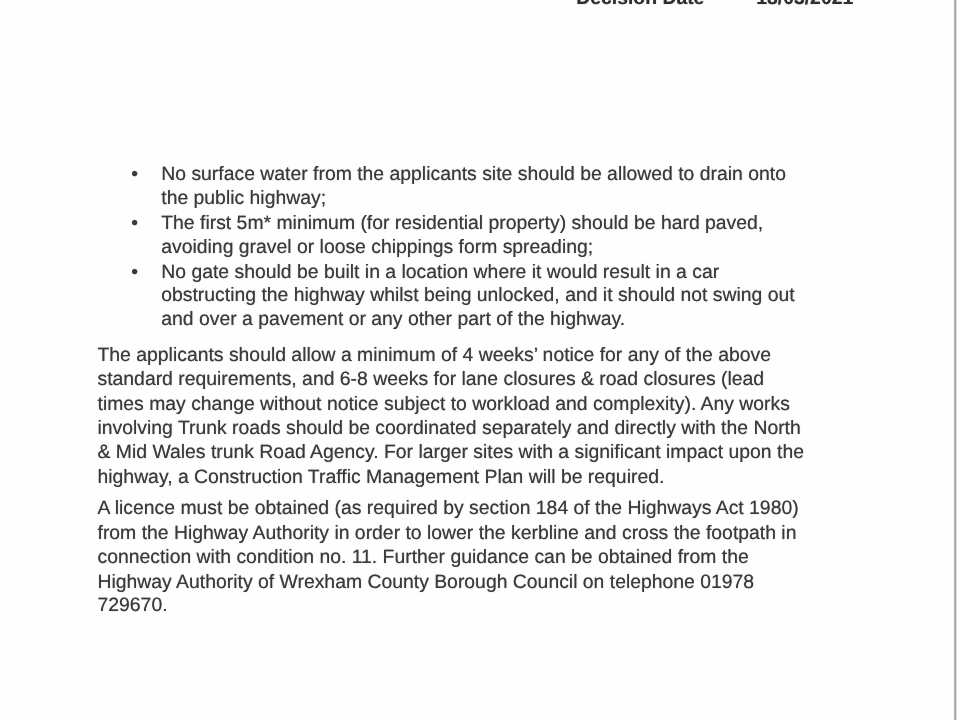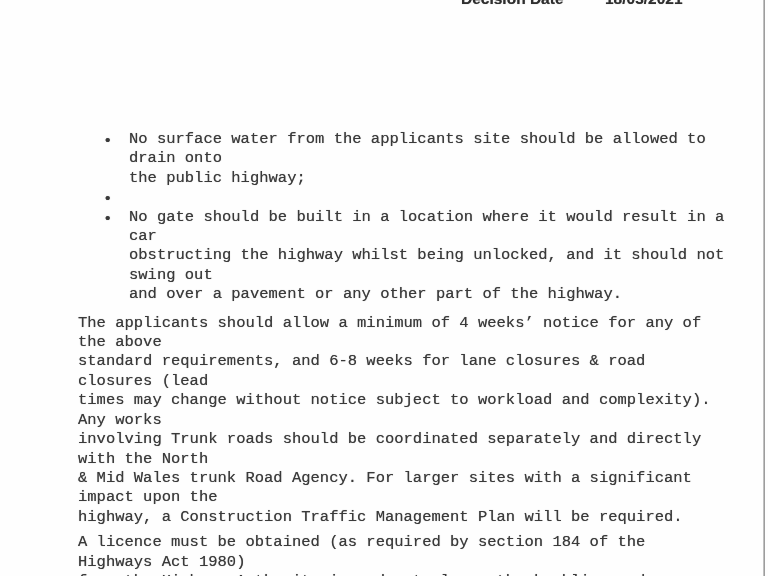--- a/index.html
+++ b/index.html
@@ -65,21 +65,20 @@
     flex: 0 0 51px;
     width: 51px;
     box-sizing: border-box;
     padding-left: 27px;
   }
   .bullet-text,
   .footnote,
   .para {
     white-space: pre-line;
     margin: 0;
-    font-family: Liberation Mono, monospace;
   }
   .para-notice { margin-top: 9px; }
   .para-licence { margin-top: 6px; }
 </style>
 </head>
 <body>
 
 <div class="page">
 
   <div class="page-edge"></div>
@@ -92,20 +91,22 @@
   <div class="content">
 
     <ul class="bullets">
       <li class="bullet-item">
         <span class="bullet-marker">•</span>
         <span class="bullet-text">No surface water from the applicants site should be allowed to drain onto
 the public highway;</span>
       </li>
       <li class="bullet-item">
         <span class="bullet-marker">•</span>
+        <span class="bullet-text">The first 5m* minimum (for residential property) should be hard paved,
+avoiding gravel or loose chippings form spreading;</span>
       </li>
       <li class="bullet-item">
         <span class="bullet-marker">•</span>
         <span class="bullet-text">No gate should be built in a location where it would result in a car
 obstructing the highway whilst being unlocked, and it should not swing out
 and over a pavement or any other part of the highway.</span>
       </li>
     </ul>
 
 

